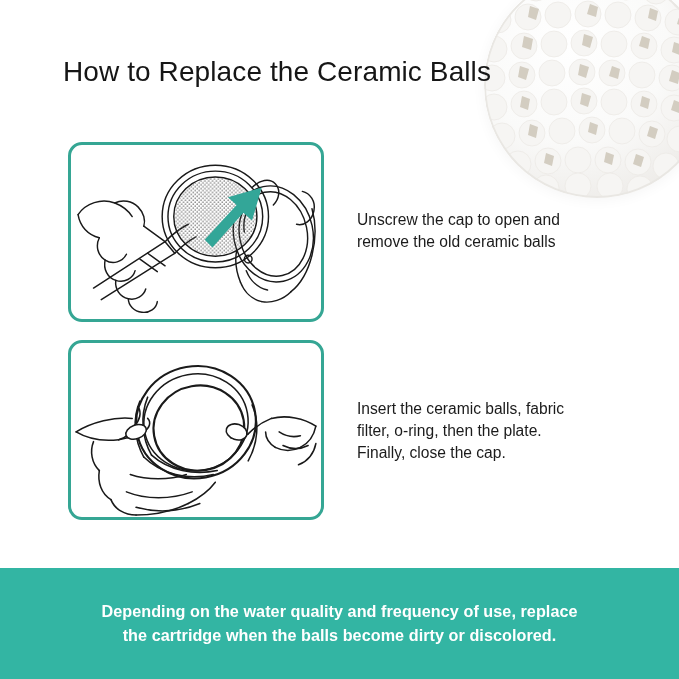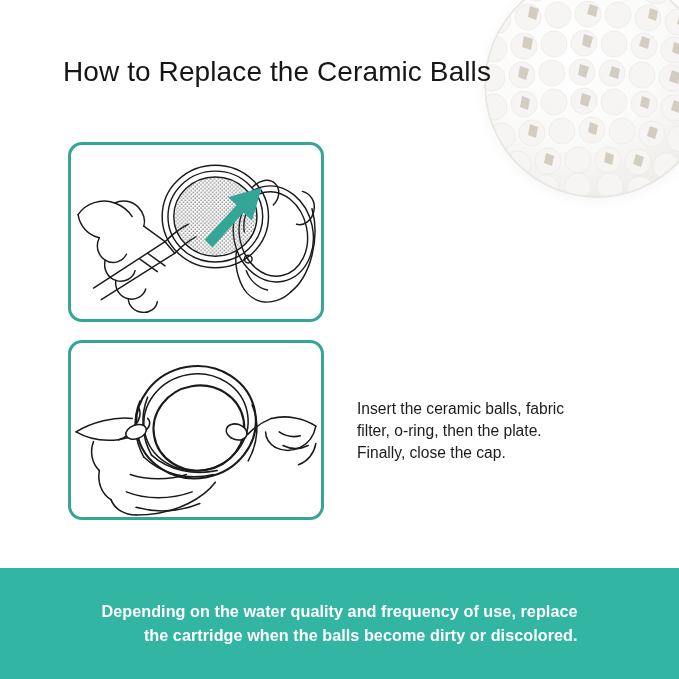--- a/index.html
+++ b/index.html
@@ -101,21 +101,21 @@
     background: #33b5a3;
     display: flex;
     align-items: center;
     justify-content: center;
   }
   .banner-text {
     color: #ffffff;
     font-size: 16.2px;
     font-weight: bold;
     line-height: 1.48;
-    text-align: right;
+    text-align: center;
     white-space: pre-line;
     padding-left: 4px;
     padding-right: 4px;
     letter-spacing: 0.05px;
   }
 </style>
 </head>
 <body>
 
 <div id="page">
@@ -279,20 +279,22 @@
           </pattern>
         </defs>
         <ellipse cx="148" cy="74" rx="42" ry="40" fill="url(#meshdots)" opacity="0.75"></ellipse>
 
         <g>
           <path d="M137 98 L 170 62 L 161 54 L 196 44 L 186 78 L 177 70 L 145 106 Z" fill="#33a698"></path>
         </g>
       </svg>
     </div>
   </div>
+  <div class="step-text step-text-1">Unscrew the cap to open and
+remove the old ceramic balls</div>
 
   <div class="step step-2">
     <div class="illus-box">
       <svg viewBox="0 0 256 180">
         <g fill="none" stroke="#1a1a1a" stroke-width="1.6" stroke-linecap="round" stroke-linejoin="round">
 
           <ellipse cx="128" cy="82" rx="62" ry="58" transform="rotate(-10 128 82)" stroke-width="2.2"></ellipse>
           <ellipse cx="128" cy="82" rx="54" ry="50" transform="rotate(-10 128 82)" stroke-width="1.6"></ellipse>
           <ellipse cx="131" cy="88" rx="47" ry="44" transform="rotate(-10 131 88)" stroke-width="2.2"></ellipse>
 

